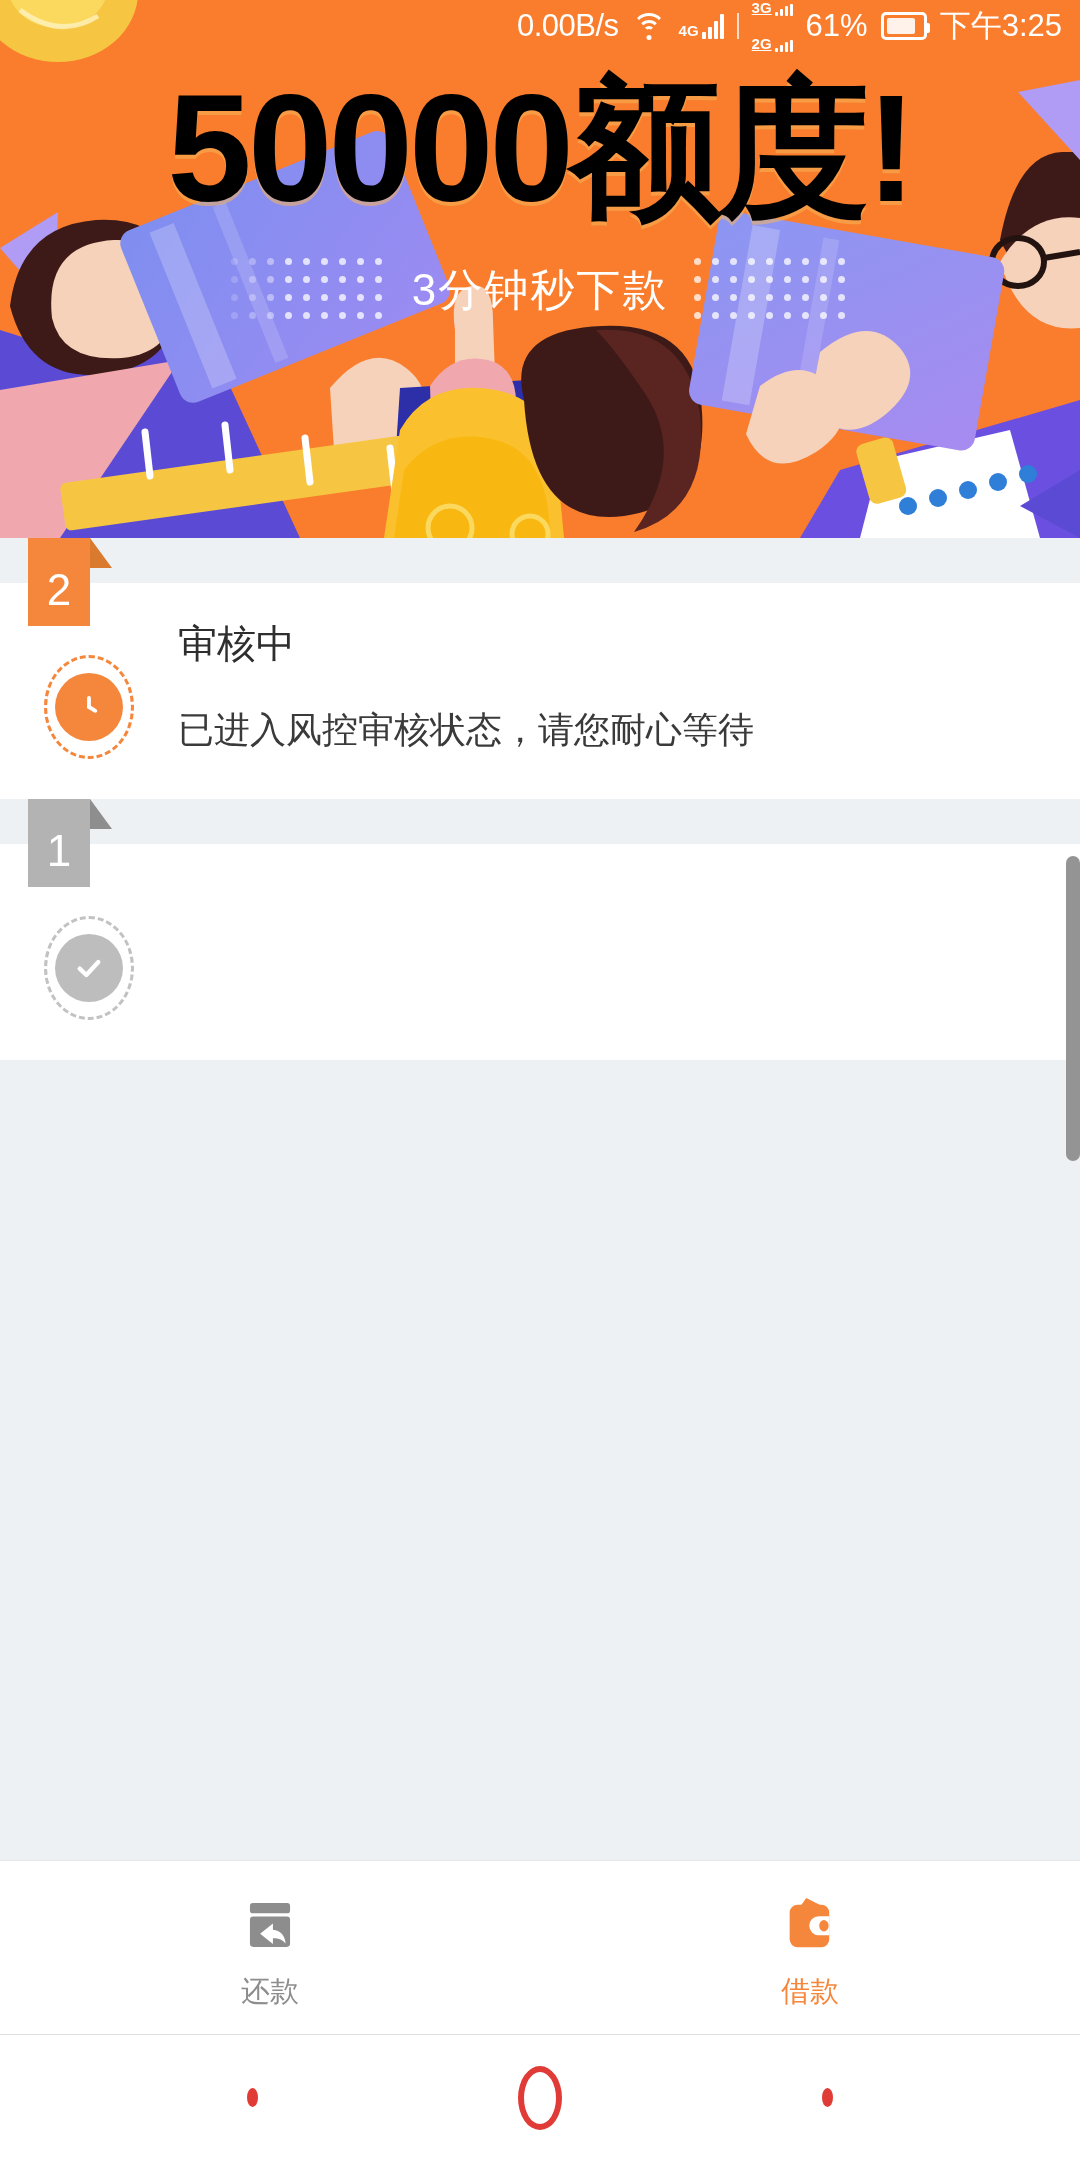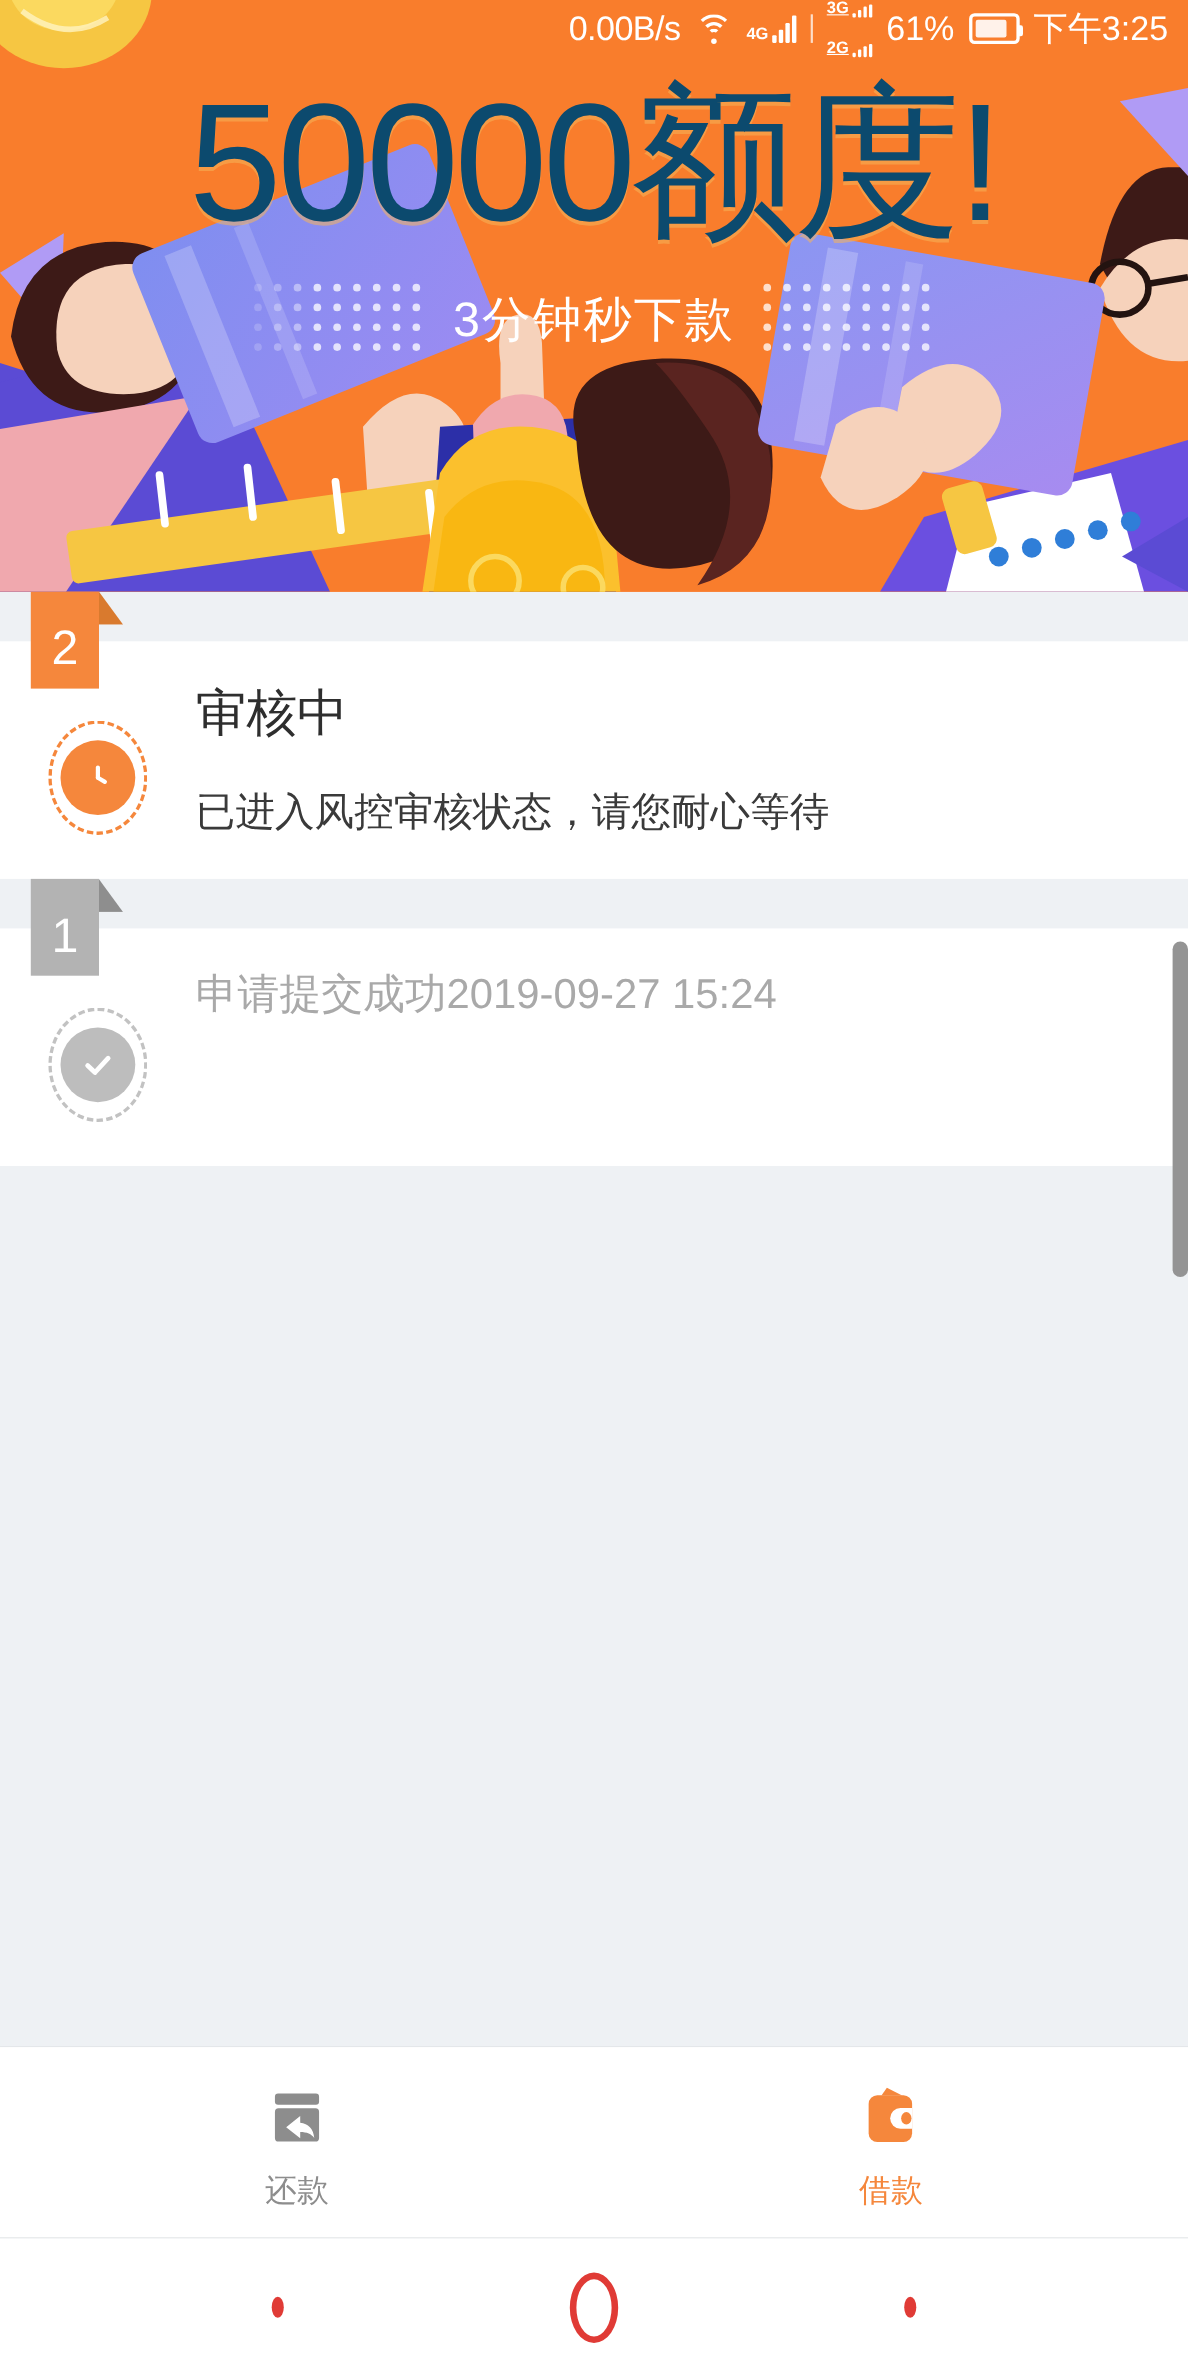--- a/index.html
+++ b/index.html
@@ -59,21 +59,21 @@
     height:10px; background:#fff; border-radius:0 2px 2px 0; }
 
   
   .banner {
     position:absolute; top:0; left:0; width:1080px; height:538px;
     background:#f97d2c; overflow:hidden; z-index:5;
   }
   .banner svg { position:absolute; inset:0; width:1080px; height:538px; }
   .banner-title {
     position:absolute; top:72px; left:0; width:1080px; text-align:center;
-    font-size:152px; font-weight:normal; color:#0c4a6e; letter-spacing:-4px;
+    font-size:152px; font-weight:bold; color:#000000; letter-spacing:-4px;
     line-height:1; text-shadow:0 4px 0 rgba(245,180,90,.55); z-index:6;
     white-space:nowrap;
   }
   .banner-sub-wrap {
     position:absolute; top:258px; left:0; width:1080px; z-index:6;
     display:flex; align-items:center; justify-content:center; gap:26px;
   }
   .banner-sub { font-size:44px; color:#fff; letter-spacing:2px; white-space:nowrap; }
   .dotgrid { display:grid; grid-template-columns:repeat(9,11px); grid-auto-rows:11px; gap:7px; }
   .dotgrid b { display:block; width:7px; height:7px; border-radius:50%; background:rgba(255,255,255,.75); }
@@ -117,21 +117,21 @@
   }
   .ring.gray .dash { border-color:#c2c2c2; }
   .ring .disc {
     width:68px; height:68px; border-radius:50%; background:#f5873c;
     display:flex; align-items:center; justify-content:center;
   }
   .ring.gray .disc { background:#bdbdbd; }
   .ring svg { display:block; }
 
   .step-text { flex:1; padding-right:40px; }
-  .step-title { font-size:46px; color:#2e2e2e; line-height:1.2; margin-bottom:40px; }
+  .step-title { font-size:39px; color:#2e2e2e; line-height:1.2; margin-bottom:40px; }
   .step-title.gray { color:#a9a9a9; font-size:38px; margin-bottom:36px; }
   .step-desc { font-size:36px; color:#3a3a3a; line-height:1.2; }
   .step-desc.gray { color:#a9a9a9; }
 
   .notice { padding:56px 0 0 42px; font-size:34px; color:#6b6b6b; }
 
   .scrollbar {
     position:absolute; right:0; top:318px; width:14px; height:305px;
     background:#949494; border-radius:7px; z-index:14;
   }
@@ -427,21 +427,20 @@
             <div class="ring gray">
               <span class="dash"></span>
               <span class="disc">
                 <svg width="40" height="40" viewBox="0 0 24 24">
                   <polyline points="6.4,12.4 10.4,16.2 17.6,8.4" fill="none" stroke="#fff" stroke-width="2.6" stroke-linecap="round" stroke-linejoin="round"></polyline>
                 </svg>
               </span>
             </div>
           </div>
           <div class="step-text">
-            <div class="step-title gray">申请提交成功2019-09-27 15:24</div>
           </div>
         </div>
       </div>
     </div>
 
 
     <div class="scrollbar"></div>
   </div>
 
   <div class="tabbar">

